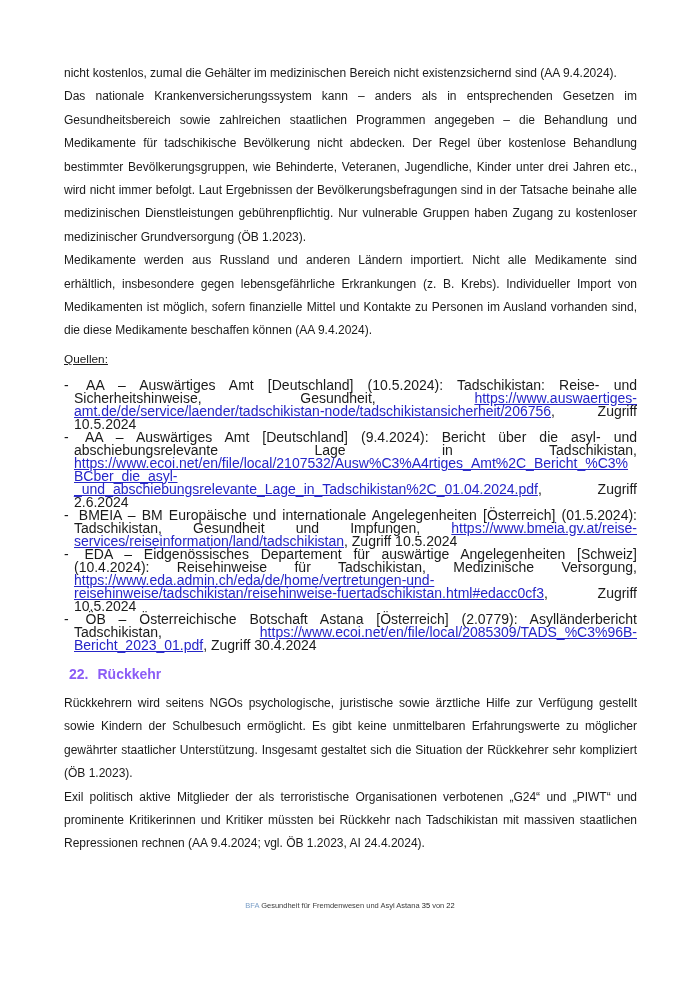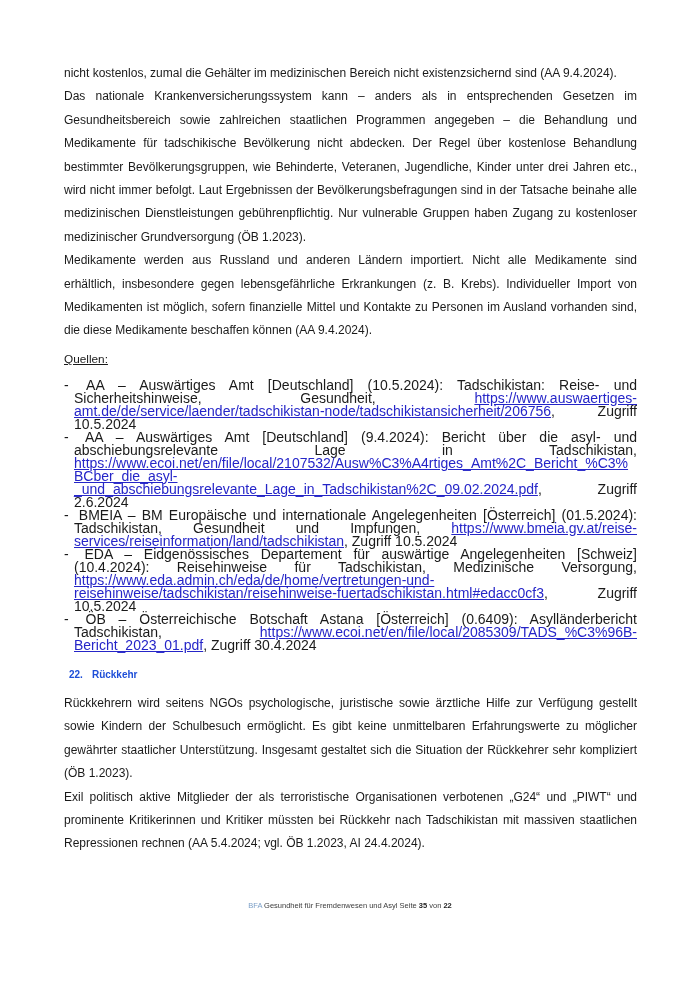--- a/index.html
+++ b/index.html
@@ -40,38 +40,38 @@
     overflow-wrap: anywhere;
   }
   .source .bullet { margin-right: 4px; }
   .source a {
     color: #2525c8;
     text-decoration: underline;
     cursor: pointer;
   }
   h2.section-heading {
     margin: 14px 0 9px 5px;
-    font-size: 10px;
+    font-size: 14px;
     line-height: 17px;
     font-weight: bold;
-    color: #1d4ed8;
+    color: #8b5cf6;
   }
   h2.section-heading .sec-num { margin-right: 9px; }
   .footer {
     position: absolute;
     left: 0;
     top: 901px;
     width: 700px;
     text-align: center;
     font-size: 7.5px;
     line-height: 10px;
     color: #3c3c3c;
   }
   .footer .brand { color: #7ca0c8; font-weight: normal; }
-  .footer .pagenum { font-weight: bold; color: #222222; }
+  .footer .pagenum { font-weight: normal; color: #222222; }
 </style>
 </head>
 <body>
 
 <div class="page">
   <div class="content">
 
     <p class="body-par">nicht kostenlos, zumal die Gehälter im medizinischen Bereich nicht existenzsichernd sind (AA 9.4.2024).</p>
     <p class="body-par">Das nationale Krankenversicherungssystem kann – anders als in entsprechenden Gesetzen im Gesundheitsbereich sowie zahlreichen staatlichen Programmen angegeben – die Behandlung und Medikamente für tadschikische Bevölkerung nicht abdecken. Der Regel über kostenlose Behandlung bestimmter Bevölkerungsgruppen, wie Behinderte, Veteranen, Jugendliche, Kinder unter drei Jahren etc., wird nicht immer befolgt. Laut Ergebnissen der Bevölkerungsbefragungen sind in der Tatsache beinahe alle medizinischen Dienstleistungen gebührenpflichtig. Nur vulnerable Gruppen haben Zugang zu kostenloser medizinischer Grundversorgung (ÖB 1.2023).</p>
     <p class="body-par">Medikamente werden aus Russland und anderen Ländern importiert. Nicht alle Medikamente sind erhältlich, insbesondere gegen lebensgefährliche Erkrankungen (z. B. Krebs). Individueller Import von Medikamenten ist möglich, sofern finanzielle Mittel und Kontakte zu Personen im Ausland vorhanden sind, die diese Medikamente beschaffen können (AA 9.4.2024).</p>
@@ -80,51 +80,51 @@
 
     <div class="source">
       <span class="bullet">-</span>
       <span>AA – Auswärtiges Amt [Deutschland] (10.5.2024): Tadschikistan: Reise- und Sicherheitshinweise, Gesundheit,</span>
       <a>https://www.auswaertiges-amt.de/de/service/laender/tadschikistan-node/tadschikistansicherheit/206756</a><span>, Zugriff 10.5.2024</span>
     </div>
 
     <div class="source">
       <span class="bullet">-</span>
       <span>AA – Auswärtiges Amt [Deutschland] (9.4.2024): Bericht über die asyl- und abschiebungsrelevante Lage in Tadschikistan,</span>
-      <a>https://www.ecoi.net/en/file/local/2107532/Ausw%C3%A4rtiges_Amt%2C_Bericht_%C3%BCber_die_asyl-_und_abschiebungsrelevante_Lage_in_Tadschikistan%2C_09.02.2024.pdf</a><span>, Zugriff 2.6.2024</span>
+      <a>https://www.ecoi.net/en/file/local/2107532/Ausw%C3%A4rtiges_Amt%2C_Bericht_%C3%BCber_die_asyl-_und_abschiebungsrelevante_Lage_in_Tadschikistan%2C_01.04.2024.pdf</a><span>, Zugriff 2.6.2024</span>
     </div>
 
     <div class="source">
       <span class="bullet">-</span>
       <span>BMEIA – BM Europäische und internationale Angelegenheiten [Österreich] (01.5.2024): Tadschikistan, Gesundheit und Impfungen,</span>
       <a>https://www.bmeia.gv.at/reise-services/reiseinformation/land/tadschikistan</a><span>, Zugriff 10.5.2024</span>
     </div>
 
     <div class="source">
       <span class="bullet">-</span>
       <span>EDA – Eidgenössisches Departement für auswärtige Angelegenheiten [Schweiz] (10.4.2024): Reisehinweise für Tadschikistan, Medizinische Versorgung,</span>
       <a>https://www.eda.admin.ch/eda/de/home/vertretungen-und-reisehinweise/tadschikistan/reisehinweise-fuertadschikistan.html#edacc0cf3</a><span>, Zugriff 10.5.2024</span>
     </div>
 
     <div class="source">
       <span class="bullet">-</span>
-      <span>ÖB – Österreichische Botschaft Astana [Österreich] (0.6409): Asylländerbericht Tadschikistan,</span>
+      <span>ÖB – Österreichische Botschaft Astana [Österreich] (2.0779): Asylländerbericht Tadschikistan,</span>
       <a>https://www.ecoi.net/en/file/local/2085309/TADS_%C3%96B-Bericht_2023_01.pdf</a><span>, Zugriff 30.4.2024</span>
     </div>
 
     <h2 class="section-heading">
       <span class="sec-num">22.</span><span>Rückkehr</span>
     </h2>
 
     <p class="body-par">Rückkehrern wird seitens NGOs psychologische, juristische sowie ärztliche Hilfe zur Verfügung gestellt sowie Kindern der Schulbesuch ermöglicht. Es gibt keine unmittelbaren Erfahrungswerte zu möglicher gewährter staatlicher Unterstützung. Insgesamt gestaltet sich die Situation der Rückkehrer sehr kompliziert (ÖB 1.2023).</p>
-    <p class="body-par">Exil politisch aktive Mitglieder der als terroristische Organisationen verbotenen „G24“ und „PIWT“ und prominente Kritikerinnen und Kritiker müssten bei Rückkehr nach Tadschikistan mit massiven staatlichen Repressionen rechnen (AA 5.4.2024; vgl. ÖB 1.2023, AI 24.4.2024).</p>
+    <p class="body-par">Exil politisch aktive Mitglieder der als terroristische Organisationen verbotenen „G24“ und „PIWT“ und prominente Kritikerinnen und Kritiker müssten bei Rückkehr nach Tadschikistan mit massiven staatlichen Repressionen rechnen (AA 9.4.2024; vgl. ÖB 1.2023, AI 24.4.2024).</p>
 
   </div>
 
   <div class="footer">
     <span class="brand">BFA</span>
     <span>Gesundheit für Fremdenwesen und Asyl</span>
-    <span>Seite</span>
+    <span>Astana</span>
     <span class="pagenum">35</span>
     <span>von</span>
     <span class="pagenum">22</span>
   </div>
 </div>
 
 </body></html>

